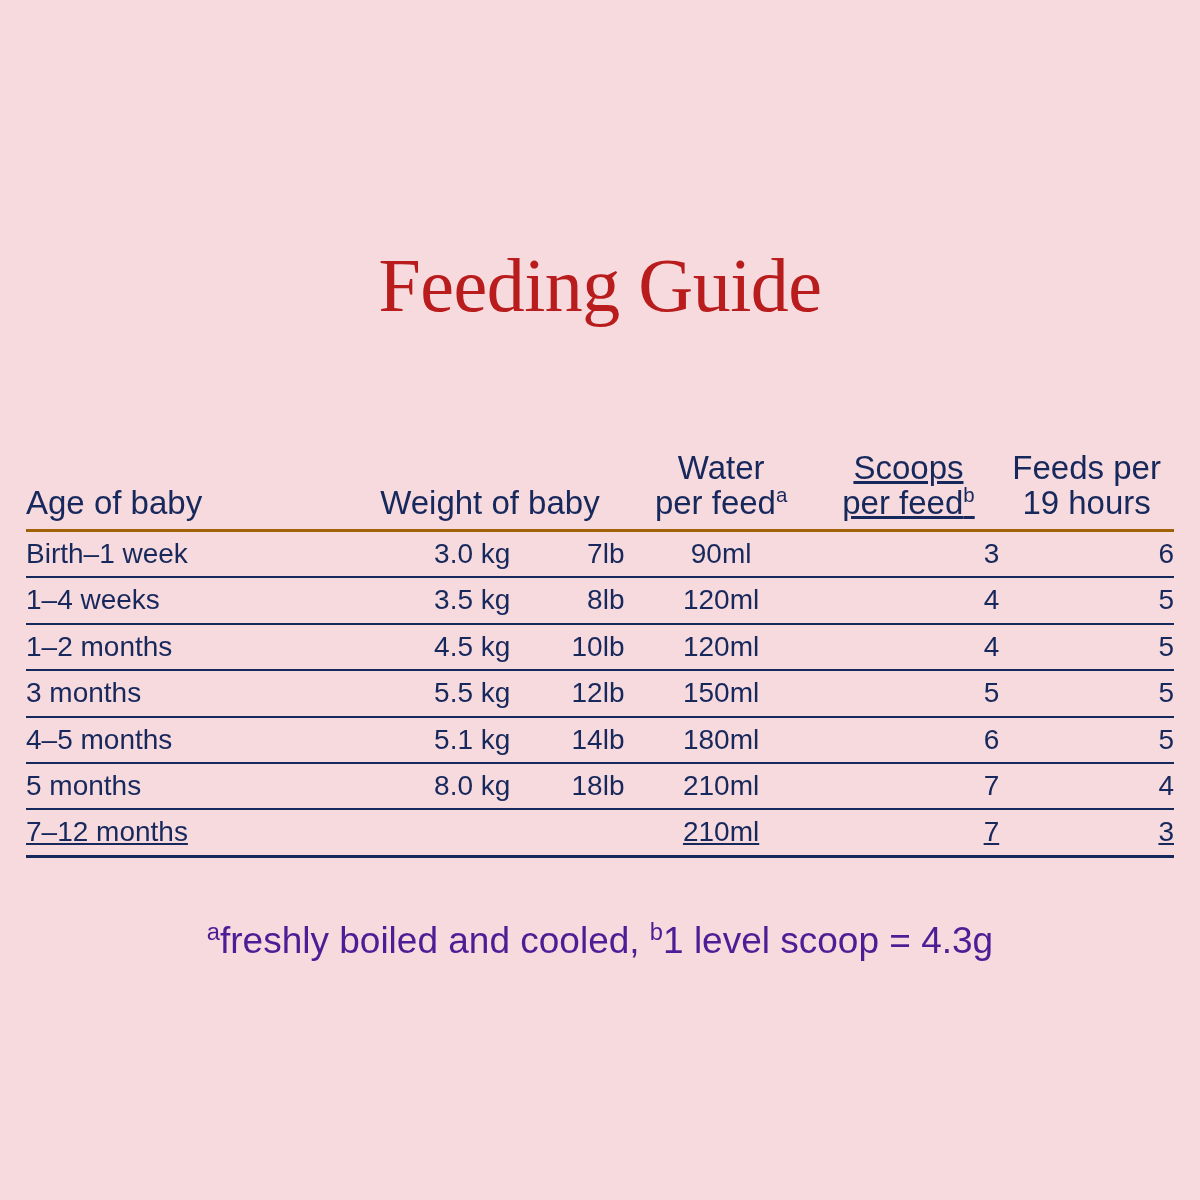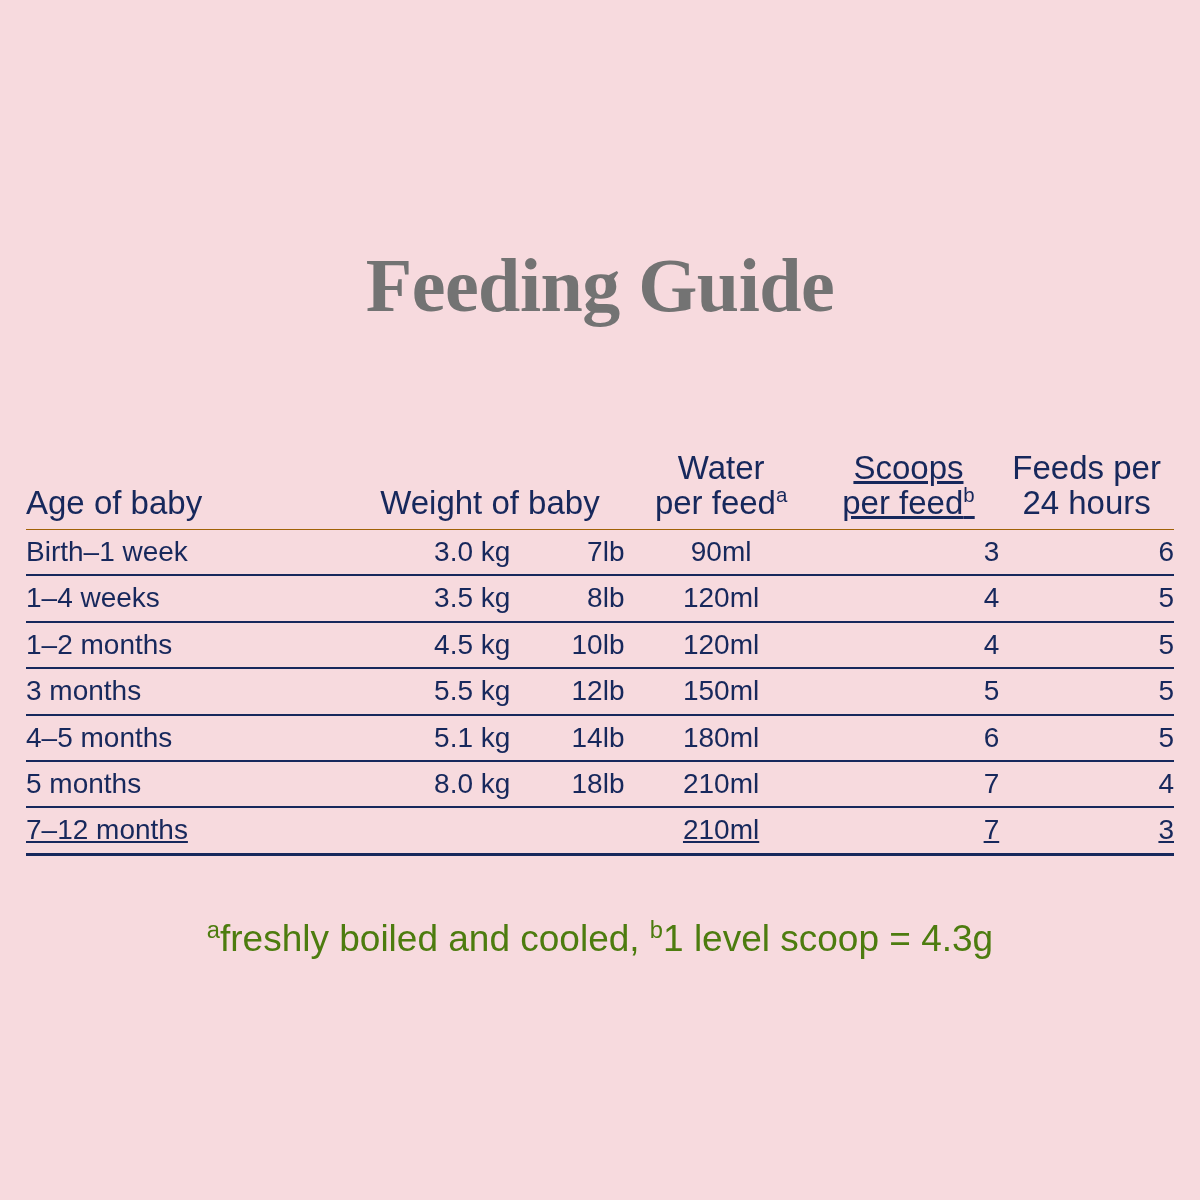--- a/index.html
+++ b/index.html
@@ -16,24 +16,24 @@
   }
   .page {
     position: relative;
     width: 1200px;
     height: 1200px;
     box-sizing: border-box;
   }
   .title {
     text-align: center;
     font-family: "Liberation Serif", serif;
-    font-weight: bold;
+    font-weight: normal;
     font-size: 76px;
     letter-spacing: -0.5px;
-    color: #737373;
+    color: #b91c1c;
     padding-top: 196px;
     line-height: 1;
   }
   .table-wrap {
     margin: 0 auto;
     width: 1148px;
     padding-top: 76px;
   }
   table.guide {
     width: 100%;
@@ -42,21 +42,21 @@
     color: #17285c;
   }
   table.guide th {
     font-weight: normal;
     font-size: 33px;
     vertical-align: bottom;
     padding: 0 0 8px 0;
     line-height: 1.08;
   }
   table.guide thead tr th {
-    border-bottom: 1px solid #a16207;
+    border-bottom: 3px solid #a16207;
   }
   table.guide td {
     padding: 6px 0 7px 0;
     border-bottom: 2px solid #17285c;
     line-height: 1.12;
     font-size: 28px;
     white-space: nowrap;
   }
   table.guide tbody tr:last-child td {
     border-bottom: 3px solid #17285c;
@@ -76,21 +76,21 @@
   .sup {
     font-size: 0.62em;
     vertical-align: super;
     line-height: 0;
   }
   .footnotes {
     text-align: center;
     margin-top: 56px;
     font-size: 37px;
     line-height: 1.45;
-    color: #4d7c0f;
+    color: #4c1d95;
   }
   .footnotes .fn-line { display: block; }
   .pre-sup {
     font-size: 0.64em;
     vertical-align: super;
     line-height: 0;
   }
 </style>
 </head>
 <body>
@@ -108,21 +108,21 @@
           <th class="th-water">
             <span>Water</span><br>
             <span>per feed</span><span class="sup">a</span>
           </th>
           <th class="th-scoop">
             <span>Scoops</span><br>
             <span>per feed</span><span class="sup">b</span>
           </th>
           <th class="th-feeds">
             <span>Feeds per</span><br>
-            <span>24 hours</span>
+            <span>19 hours</span>
           </th>
         </tr>
       </thead>
       <tbody>
         <tr>
           <td class="c-age">Birth–1 week</td>
           <td class="c-kg">3.0 kg</td>
           <td class="c-lb">7lb</td>
           <td class="c-water">90ml</td>
           <td class="c-scoop">3</td>

